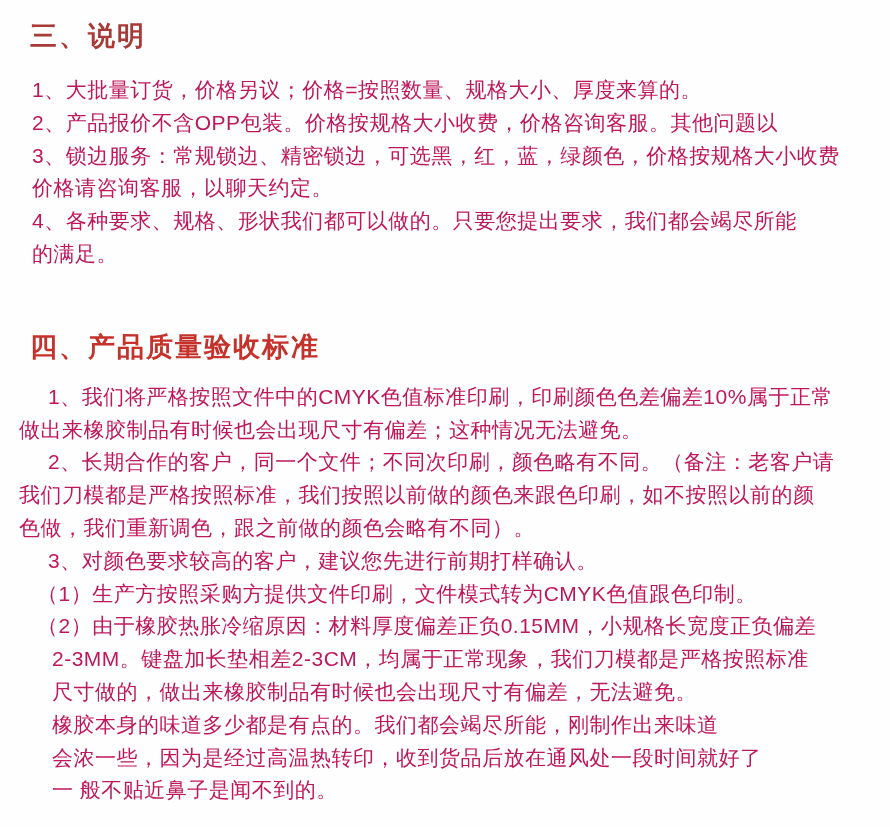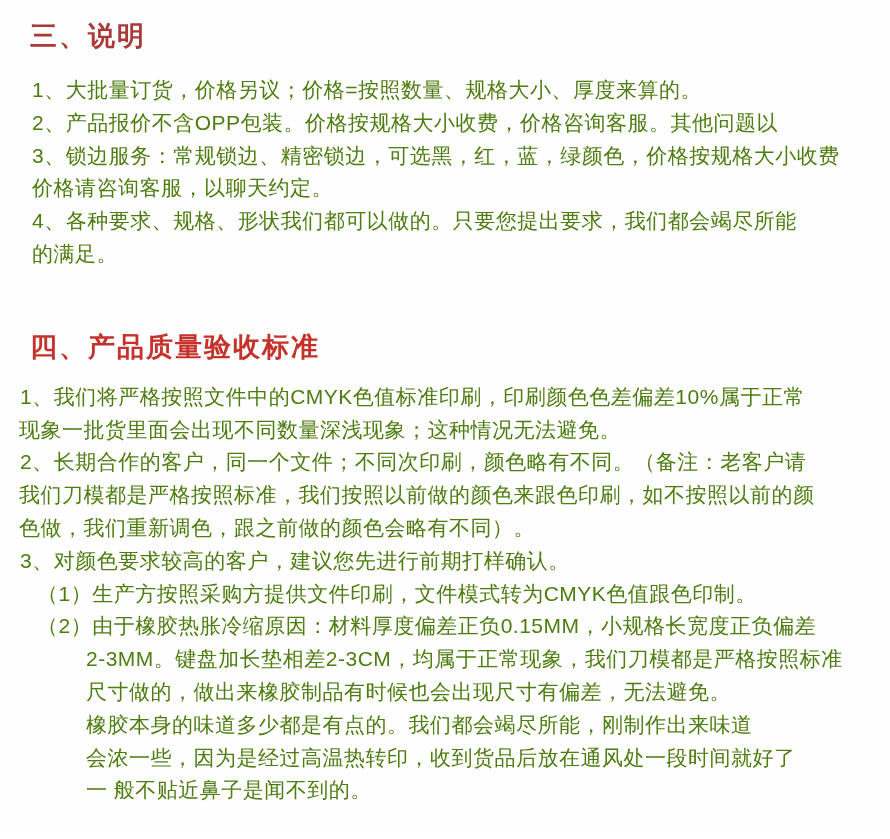--- a/index.html
+++ b/index.html
@@ -39,49 +39,49 @@
     color: #c5312b;
     margin-top: 58px;
     margin-bottom: 16px;
   }
   .text-line {
     font-size: 21px;
     line-height: 32.8px;
     margin: 0;
     letter-spacing: 0.5px;
     white-space: nowrap;
-    color: #4d7c0f;
+    color: #be185d;
   }
   
   .ind-s3    { padding-left: 32px; }  
   .ind-flush { padding-left: 19px; }  
-  .ind-num   { padding-left: 20px; }  
+  .ind-num   { padding-left: 48px; }  
   .ind-paren { padding-left: 37px; }  
-  .ind-deep  { padding-left: 86px; }  
+  .ind-deep  { padding-left: 52px; }  
   .sec-instructions { margin-bottom: 0; }
 </style>
 </head>
 <body>
 
 <div class="page">
 
   <section class="sec-instructions">
     <h2 class="heading heading-instructions">三、说明</h2>
     <p class="text-line ind-s3">1、大批量订货，价格另议；价格=按照数量、规格大小、厚度来算的。</p>
     <p class="text-line ind-s3">2、产品报价不含OPP包装。价格按规格大小收费，价格咨询客服。其他问题以</p>
     <p class="text-line ind-s3">3、锁边服务：常规锁边、精密锁边，可选黑，红，蓝，绿颜色，价格按规格大小收费</p>
     <p class="text-line ind-s3">价格请咨询客服，以聊天约定。</p>
     <p class="text-line ind-s3">4、各种要求、规格、形状我们都可以做的。只要您提出要求，我们都会竭尽所能</p>
     <p class="text-line ind-s3">的满足。</p>
   </section>
 
   <section class="sec-quality">
     <h2 class="heading heading-quality">四、产品质量验收标准</h2>
     <p class="text-line ind-num">1、我们将严格按照文件中的CMYK色值标准印刷，印刷颜色色差偏差10%属于正常</p>
-    <p class="text-line ind-flush">现象一批货里面会出现不同数量深浅现象；这种情况无法避免。</p>
+    <p class="text-line ind-flush">做出来橡胶制品有时候也会出现尺寸有偏差；这种情况无法避免。</p>
     <p class="text-line ind-num">2、长期合作的客户，同一个文件；不同次印刷，颜色略有不同。（备注：老客户请</p>
     <p class="text-line ind-flush">我们刀模都是严格按照标准，我们按照以前做的颜色来跟色印刷，如不按照以前的颜</p>
     <p class="text-line ind-flush">色做，我们重新调色，跟之前做的颜色会略有不同）。</p>
     <p class="text-line ind-num">3、对颜色要求较高的客户，建议您先进行前期打样确认。</p>
     <p class="text-line ind-paren">（1）生产方按照采购方提供文件印刷，文件模式转为CMYK色值跟色印制。</p>
     <p class="text-line ind-paren">（2）由于橡胶热胀冷缩原因：材料厚度偏差正负0.15MM，小规格长宽度正负偏差</p>
     <p class="text-line ind-deep">2-3MM。键盘加长垫相差2-3CM，均属于正常现象，我们刀模都是严格按照标准</p>
     <p class="text-line ind-deep">尺寸做的，做出来橡胶制品有时候也会出现尺寸有偏差，无法避免。</p>
     <p class="text-line ind-deep">橡胶本身的味道多少都是有点的。我们都会竭尽所能，刚制作出来味道</p>
     <p class="text-line ind-deep">会浓一些，因为是经过高温热转印，收到货品后放在通风处一段时间就好了</p>

